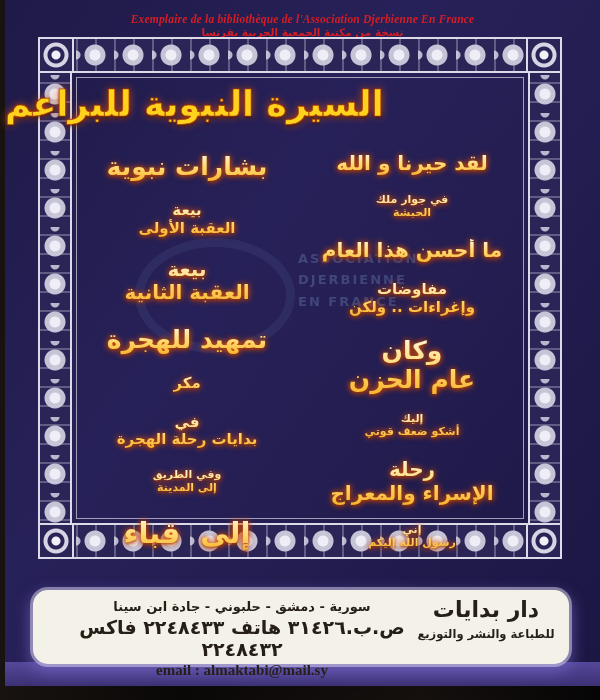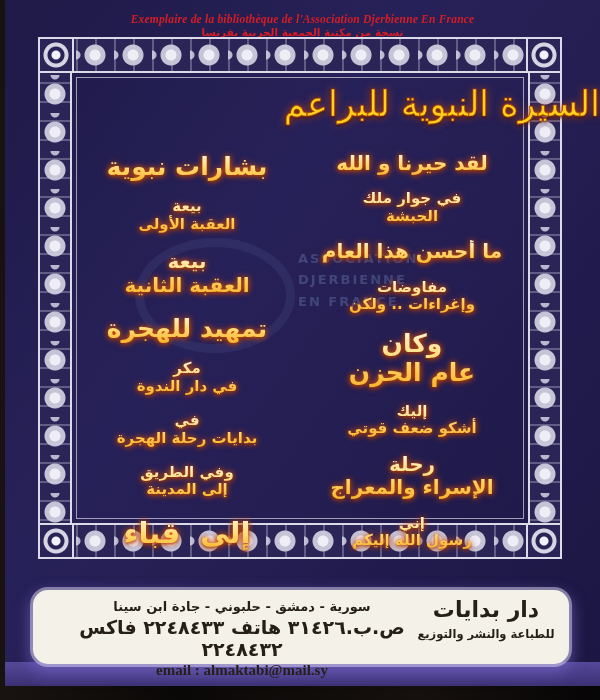--- a/index.html
+++ b/index.html
@@ -52,36 +52,36 @@
                 border:1px solid rgba(216,214,230,.7); }
 
   
   .wm-circle { position:absolute; left:130px; top:238px; width:160px; height:115px;
                border:9px solid rgba(125,158,208,.10); border-radius:50%; }
   .wm-text { position:absolute; left:293px; top:248px; width:170px;
              font-size:13px; font-weight:bold; letter-spacing:2px; line-height:1.65;
              color:rgba(128,160,208,.30); }
 
   
-  .title { position:absolute; top:84px; left:0; width:100%; text-align:right; direction:rtl;
-           font-size:35px; font-weight:normal; color:#ffd21e; -webkit-text-stroke:.6px #a93a00;
+  .title { position:absolute; top:84px; left:0; width:100%; text-align:left; direction:rtl;
+           font-size:35px; font-weight:bold; color:#ffd21e; -webkit-text-stroke:.6px #a93a00;
            text-shadow:0 0 2px #c23d00, 0 0 9px rgba(235,85,0,.85), 0 2px 3px rgba(0,0,0,.6); }
 
   .col { position:absolute; top:152px; height:398px; display:flex; flex-direction:column;
          justify-content:space-between; align-items:center; direction:rtl; }
   .col-left  { left:68px;  width:228px; }
   .col-right { left:296px; width:222px; }
   .item { text-align:center; font-weight:bold; line-height:1.18; direction:rtl;
           color:#ffd76e;
           background-image:linear-gradient(180deg,#fff7dc 0%,#ffd96f 55%,#f6b32c 100%);
           -webkit-background-clip:text; background-clip:text; -webkit-text-fill-color:transparent;
           filter:drop-shadow(0 0 3px rgba(255,98,0,.95)) drop-shadow(0 1px 1px rgba(120,30,0,.8)); }
   .line:empty { display:none; }
   .sz-sm  { font-size:15px; }
-  .sz-md  { font-size:15px; }
+  .sz-md  { font-size:11px; }
   .sz-lg  { font-size:20px; }
   .sz-xl  { font-size:25px; }
   .sz-xxl { font-size:29px; word-spacing:10px; }
 
   
   .purple-band { position:absolute; left:0; bottom:0; width:100%; height:24px;
                  background:linear-gradient(#55489a,#3c3174); }
   .footer-box { position:absolute; left:28px; top:590px; width:536px; height:74px;
                 background:#f4f2e8; border-radius:15px; display:flex; align-items:stretch;
                 box-shadow:0 0 0 3px rgba(234,232,244,.45), 0 6px 14px 4px rgba(112,96,190,.65);
@@ -136,21 +136,20 @@
       </div>
       <div class="item sz-lg">
         <div class="line">بيعة</div>
           <div class="line">العقبة الثانية</div>
       </div>
       <div class="item sz-xl">
         <div class="line">تمهيد للهجرة</div>
       </div>
       <div class="item sz-sm">
         <div class="line">مكر</div>
-          <div class="line">في دار الندوة</div>
       </div>
       <div class="item sz-sm">
         <div class="line">في</div>
           <div class="line">بدايات رحلة الهجرة</div>
       </div>
       <div class="item sz-md">
         <div class="line">وفي الطريق</div>
           <div class="line">إلى المدينة</div>
       </div>
       <div class="item sz-xxl">

